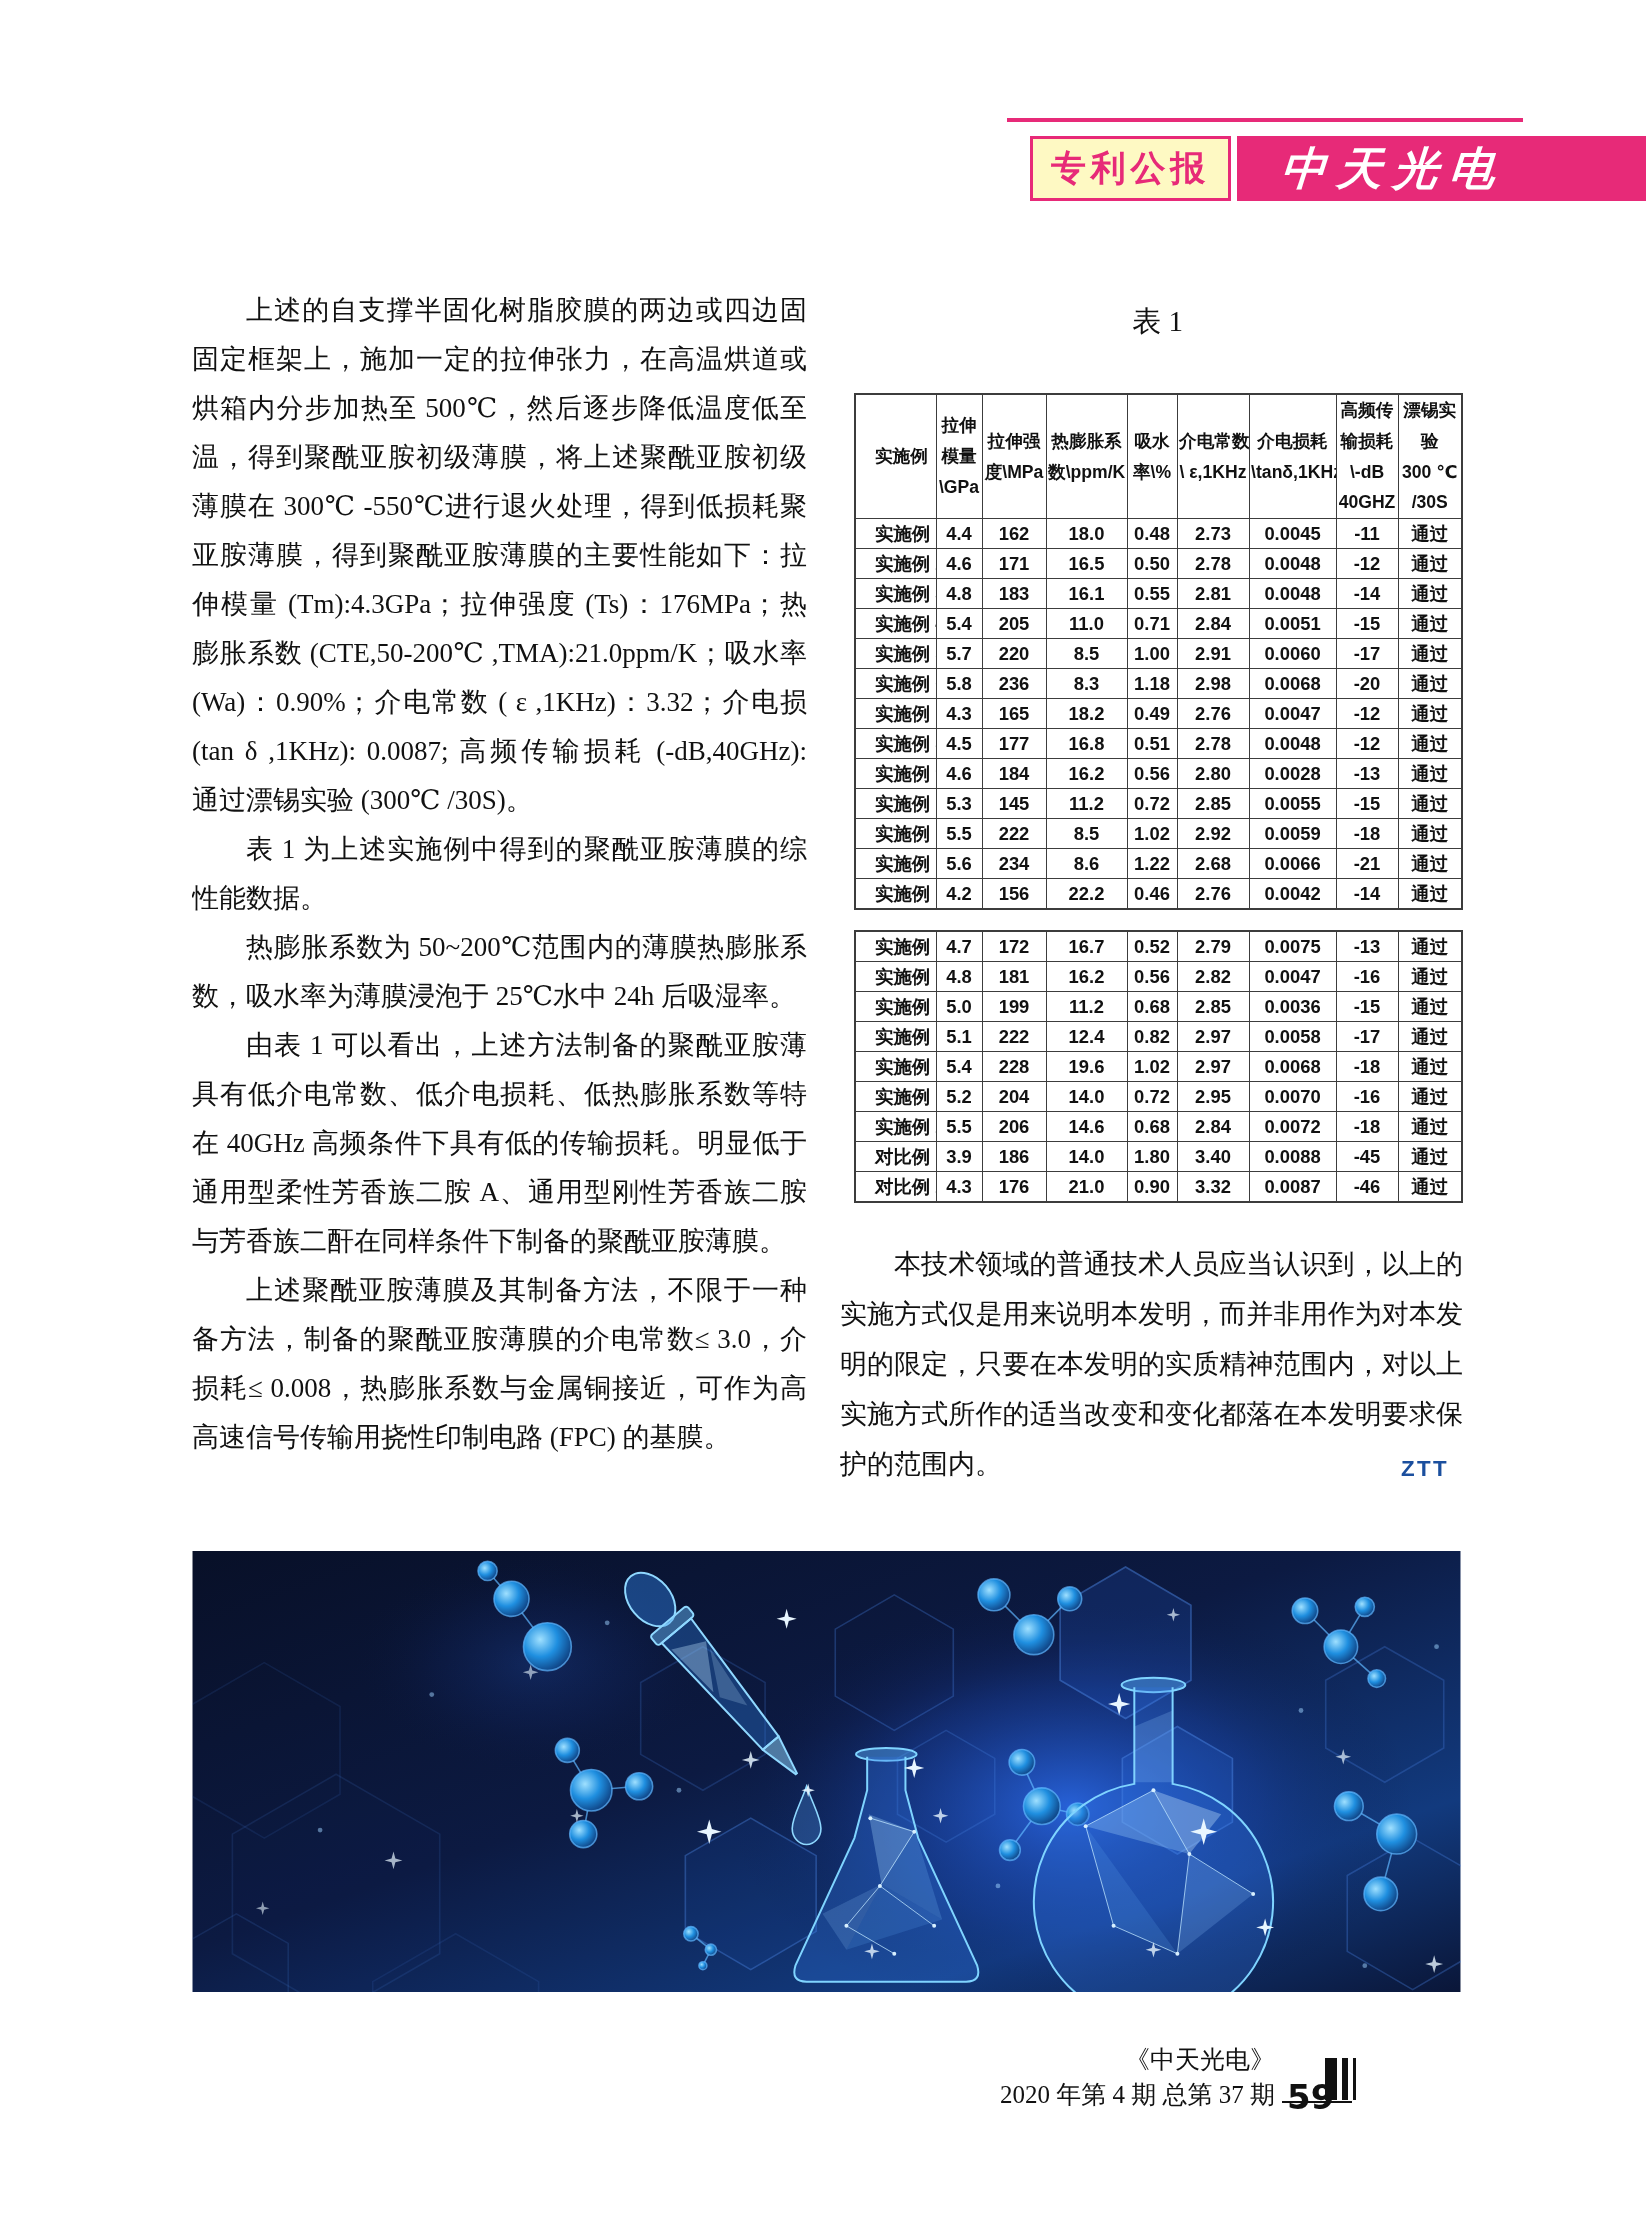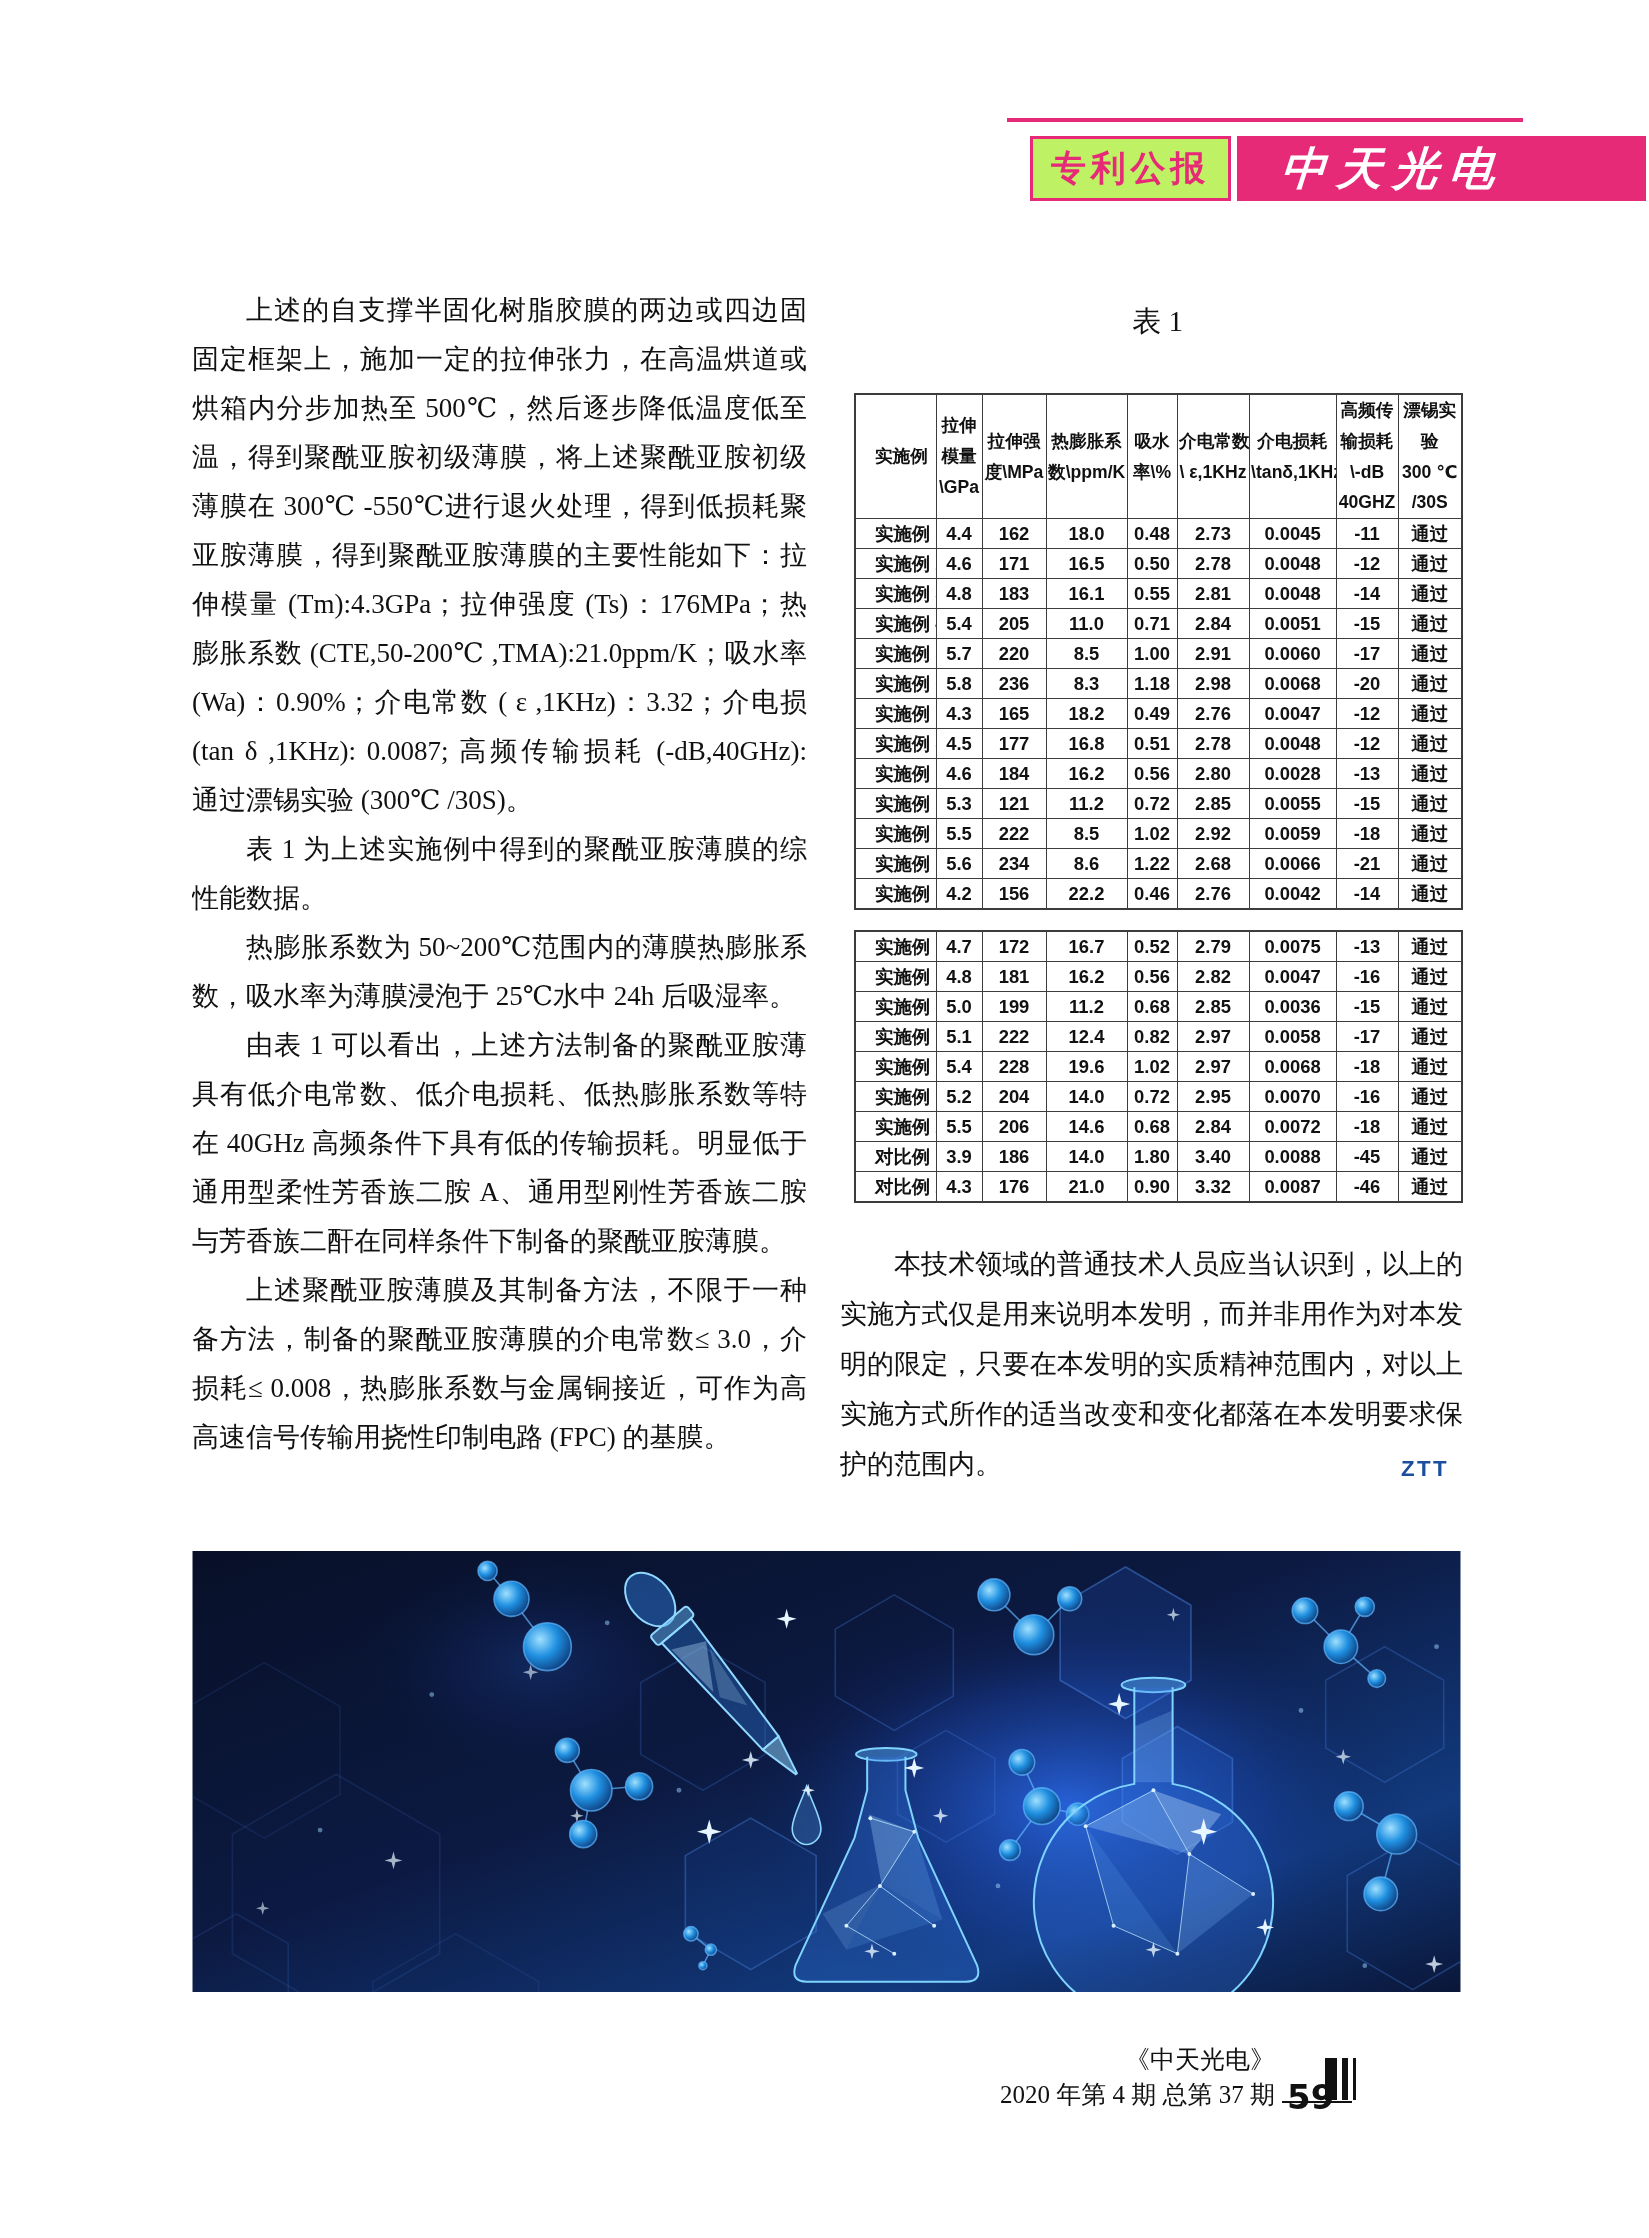--- a/index.html
+++ b/index.html
@@ -17,21 +17,21 @@
   }
   
   .top-rule{
     position:absolute;left:1007px;top:118px;width:516px;height:4px;
     background:var(--accent);
   }
   .badge-box{
     position:absolute;left:1030px;top:136px;width:201px;height:65px;
     border:3.2px solid var(--accent);box-sizing:border-box;
     display:flex;align-items:center;justify-content:center;
-    background:#bef264;
+    background:#fef9c3;
   }
   .badge-box span{
     font-family:"Liberation Sans","DejaVu Sans",sans-serif;
     font-size:35px;color:var(--accent);letter-spacing:4.8px;font-weight:700;
   }
   .brand-box{
     position:absolute;left:1237px;top:136px;width:409px;height:65px;
     background:var(--accent);
     display:flex;align-items:center;
   }
@@ -265,21 +265,21 @@
           <td>16.2</td>
           <td>0.56</td>
           <td>2.80</td>
           <td>0.0028</td>
           <td>-13</td>
           <td>通过</td>
         </tr>
         <tr>
           <td>实施例 10</td>
           <td>5.3</td>
-          <td>121</td>
+          <td>145</td>
           <td>11.2</td>
           <td>0.72</td>
           <td>2.85</td>
           <td>0.0055</td>
           <td>-15</td>
           <td>通过</td>
         </tr>
         <tr>
           <td>实施例 11</td>
           <td>5.5</td>

